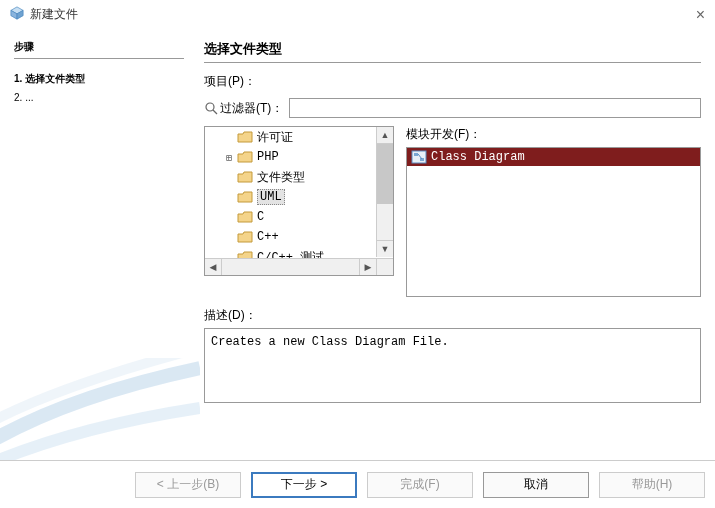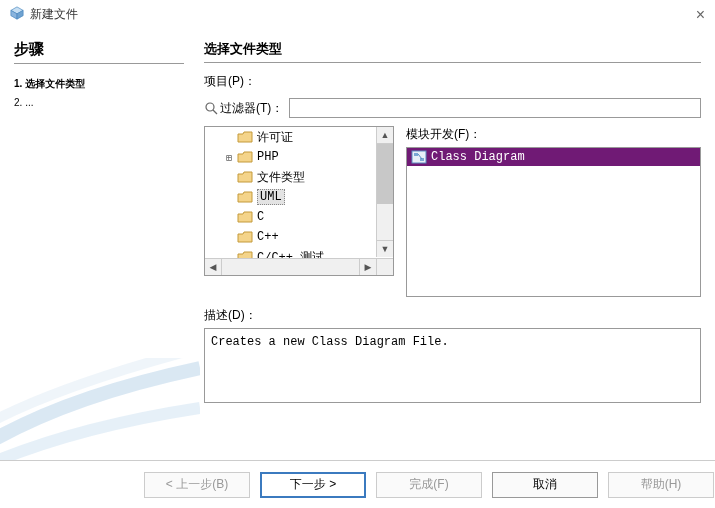--- a/index.html
+++ b/index.html
@@ -33,21 +33,21 @@
   display: flex;
   padding: 10px 14px 0 14px;
   height: 420px;
 }
 .steps-pane {
   width: 180px;
   padding-right: 10px;
 }
 .steps-heading {
   font-weight: bold;
-  font-size: 15px;
+  font-size: 10px;
   padding-bottom: 4px;
   border-bottom: 1px solid #999;
   margin-bottom: 10px;
 }
 .step-item {
   padding: 3px 0;
   font-size: 10px;
 }
 .step-item.current { font-weight: bold; }
 .main-pane {
@@ -188,21 +188,21 @@
   position: absolute; right:0; top:0; width:17px; height:17px;
   background:#f0f0f0; border-left:1px solid #ccc;
 }
 .filetype-item {
   display: flex;
   align-items: center;
   padding: 2px 4px;
   height: 18px;
 }
 .filetype-item.selected {
-  background: #701a75;
+  background: #7f1d1d;
   color: #fff;
   justify-content: space-between;
 }
 .filetype-item .ft-lbl {
   font-family: "Courier New", monospace;
   flex: 1;
 }
 .desc-label { margin-top: 10px; margin-bottom: 4px; }
 .desc-box {
   border: 1px solid #999;
@@ -220,21 +220,21 @@
   pointer-events: none;
 }
 .button-row {
   position: absolute;
   left: 0; right: 0; bottom: 0;
   height: 48px;
   border-top: 1px solid #ccc;
   display: flex;
   align-items: center;
   justify-content: flex-end;
-  padding: 0 1px;
+  padding: 0 10px;
   gap: 10px;
   background: #fff;
 }
 .btn {
   width: 106px;
   height: 26px;
   border: 1px solid #999;
   background: #fafafa;
   font-size: 12px;
   cursor: pointer;

